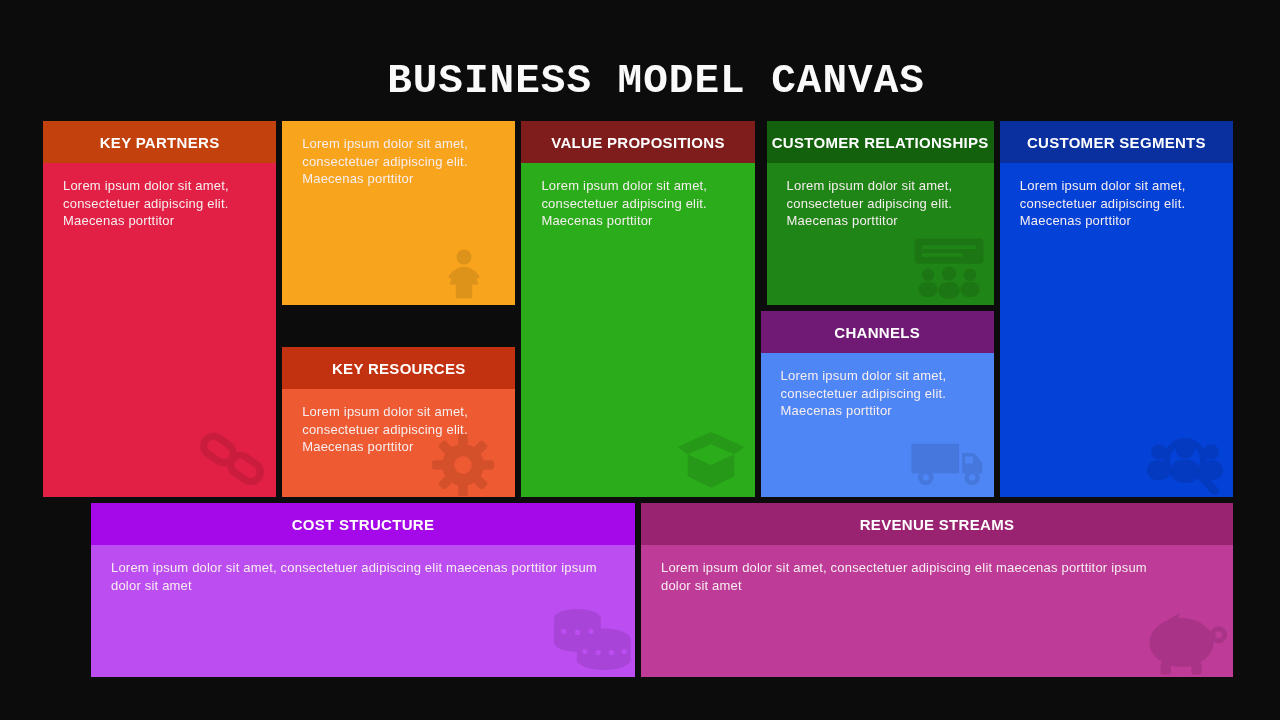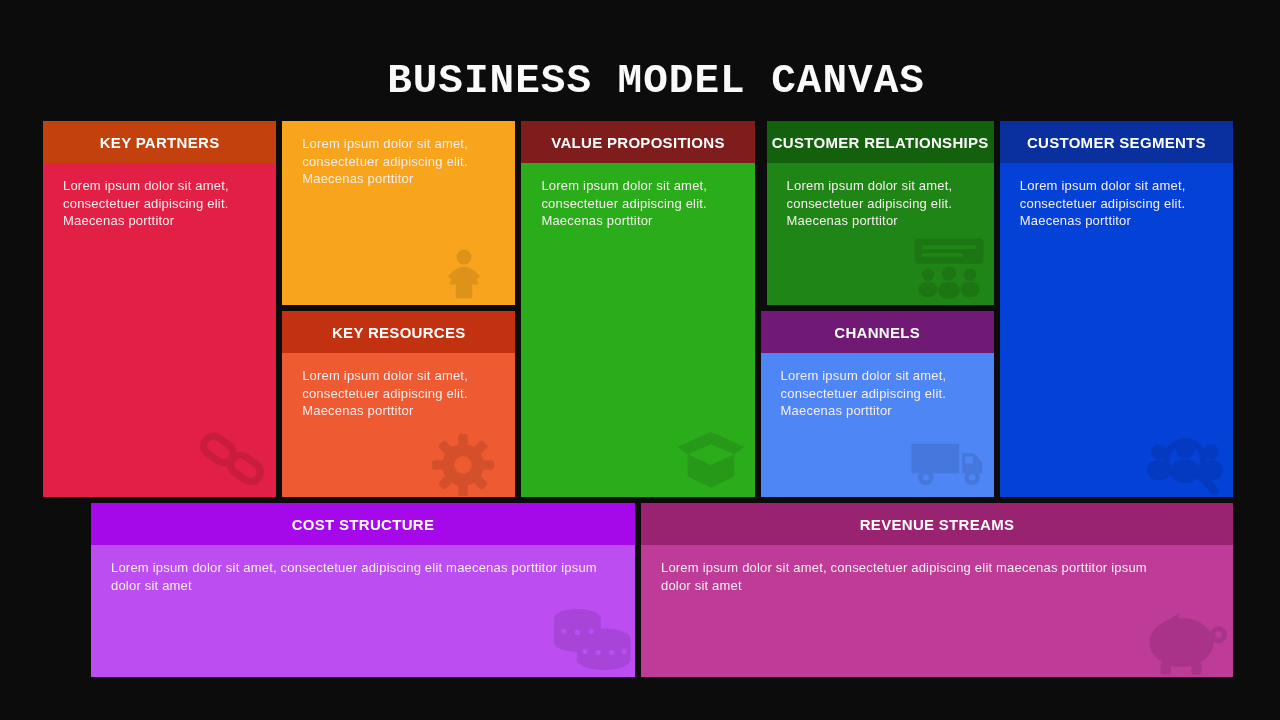--- a/index.html
+++ b/index.html
@@ -26,21 +26,21 @@
   }
   .sec .body{
     position:relative;flex:1;padding:14px 20px;box-sizing:border-box;
     color:#F7EEF0;font-size:13px;line-height:1.36;letter-spacing:.2px;
   }
   .sec .body p{margin:0;}
   .wide-text{max-width:510px;}
   
   .g-partners{grid-column:1/span 2;grid-row:1/span 2;}
   .g-activities{grid-column:3/span 2;grid-row:1;}
-  .g-resources{grid-column:3/span 2;grid-row:2;}
+  .g-resources{grid-column:3/span 2;grid-row:2;margin-top:36px;}
   .g-value{grid-column:5/span 2;grid-row:1/span 2;}
   .g-custrel{grid-column:7/span 2;grid-row:1;padding-left:6px;}
   .g-channels{grid-column:7/span 2;grid-row:2;}
   .g-segments{grid-column:9/span 2;grid-row:1/span 2;}
   .g-cost{grid-column:1/span 5;grid-row:3;margin-left:48px;}
   .g-revenue{grid-column:6/span 5;grid-row:3;justify-content:flex-end;}
   
   .c-partners .hdr{background:#c2410c}.c-partners .body{background:#E22045}
   .c-activities .hdr{background:#C98D05}.c-activities .body{background:#F8A41D}
   .c-resources .hdr{background:#C23110}.c-resources .body{background:#EE5A31}

